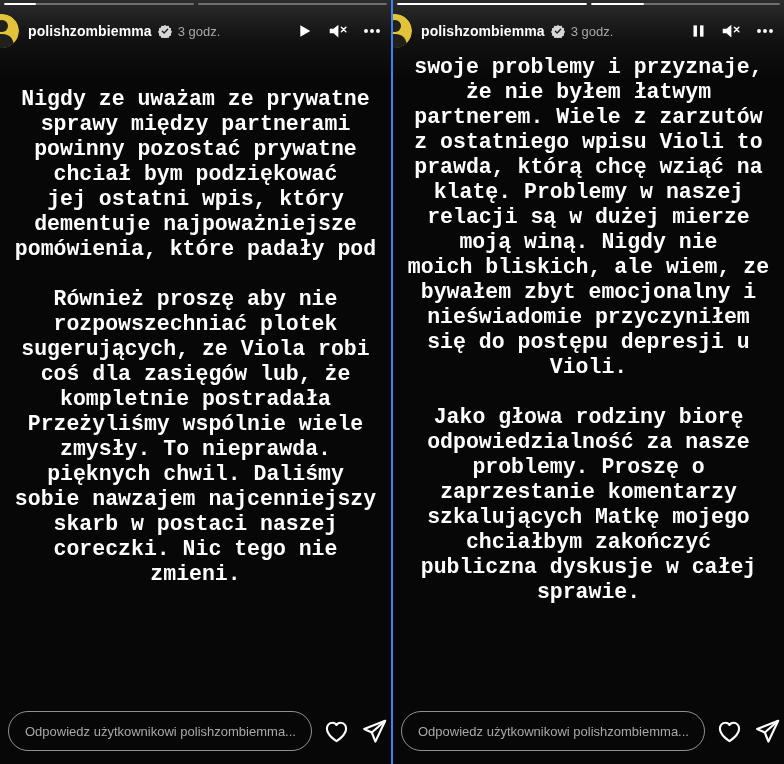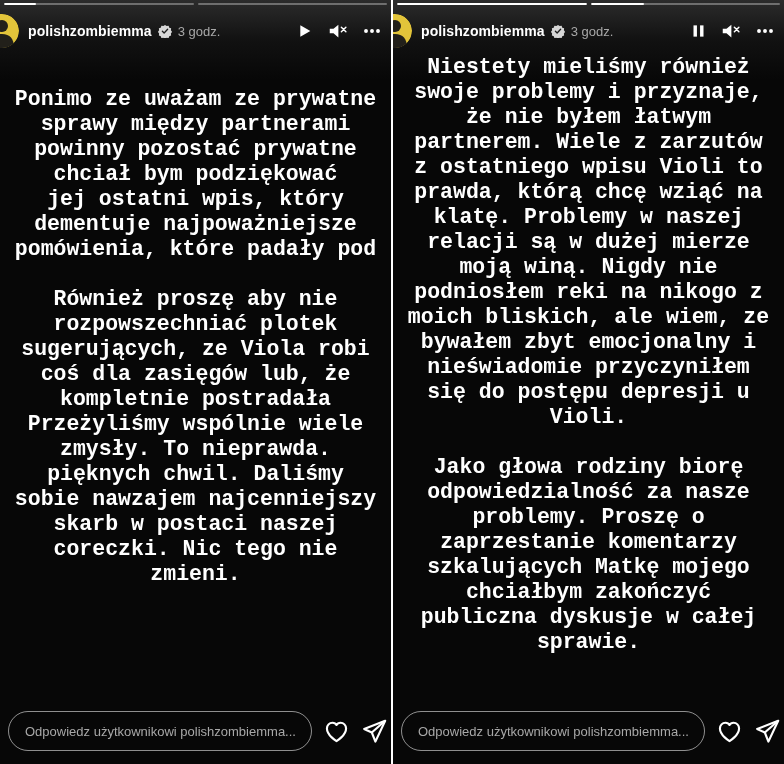--- a/index.html
+++ b/index.html
@@ -1,17 +1,17 @@
 <!DOCTYPE html>
 <html><head>
 <meta charset="utf-8">
 <style>
   html,body{margin:0;padding:0;background:#000;width:784px;height:764px;overflow:hidden;
     font-family:"Liberation Sans",sans-serif;-webkit-font-smoothing:antialiased;}
-  .stories-wrap{display:grid;grid-template-columns:1fr 1fr;gap:2px;width:784px;height:764px;background:#ffffff;}
+  .stories-wrap{display:grid;grid-template-columns:1fr 1fr;gap:2px;width:784px;height:764px;background:#3b82f6;}
   .story-panel{position:relative;background:#070707;overflow:hidden;}
   .header-scrim{position:absolute;top:0;left:0;right:0;height:80px;pointer-events:none;
     background:linear-gradient(180deg,rgba(54,54,54,.78) 0%,rgba(30,30,30,.45) 50%,rgba(0,0,0,0) 100%);}
   
   .progress-row{position:absolute;top:3px;left:4px;right:4px;display:flex;gap:4px;height:2px;z-index:3;}
   .progress-seg{flex:1;background:rgba(255,255,255,.33);border-radius:2px;overflow:hidden;}
   .progress-fill{height:100%;background:#fff;border-radius:2px;width:0;}
   
   .story-header{position:absolute;top:14px;left:0;right:10px;display:flex;align-items:center;gap:9px;z-index:3;}
   .avatar{width:34px;height:34px;border-radius:50%;margin-left:-15px;flex:0 0 auto;overflow:hidden;}
@@ -90,21 +90,21 @@
           <svg width="18" height="6" viewBox="0 0 24 8">
               <circle cx="4" cy="4" r="2.6" fill="#fff"></circle>
               <circle cx="12" cy="4" r="2.6" fill="#fff"></circle>
               <circle cx="20" cy="4" r="2.6" fill="#fff"></circle>
             </svg>
         </span>
       </div>
     </header>
 
     <div class="story-text">
-        <div class="story-line">Ponimo ze uważam ze prywatne</div>
+        <div class="story-line">Nigdy ze uważam ze prywatne</div>
         <div class="story-line">sprawy między partnerami</div>
         <div class="story-line">powinny pozostać prywatne</div>
         <div class="story-line">chciał bym podziękować</div>
         <div class="story-line">jej ostatni wpis, który</div>
         <div class="story-line">dementuje najpoważniejsze</div>
         <div class="story-line">pomówienia, które padały pod</div>
         <div class="spacer"></div>
         <div class="story-line">Również proszę aby nie</div>
         <div class="story-line">rozpowszechniać plotek</div>
         <div class="story-line">sugerujących, ze Viola robi</div>
@@ -183,30 +183,28 @@
           <svg width="18" height="6" viewBox="0 0 24 8">
               <circle cx="4" cy="4" r="2.6" fill="#fff"></circle>
               <circle cx="12" cy="4" r="2.6" fill="#fff"></circle>
               <circle cx="20" cy="4" r="2.6" fill="#fff"></circle>
             </svg>
         </span>
       </div>
     </header>
 
     <div class="story-text">
-        <div class="story-line">Niestety mieliśmy również</div>
         <div class="story-line">swoje problemy i przyznaje,</div>
         <div class="story-line">że nie byłem łatwym</div>
         <div class="story-line">partnerem. Wiele z zarzutów</div>
         <div class="story-line">z ostatniego wpisu Violi to</div>
         <div class="story-line">prawda, którą chcę wziąć na</div>
         <div class="story-line">klatę. Problemy w naszej</div>
         <div class="story-line">relacji są w dużej mierze</div>
         <div class="story-line">moją winą. Nigdy nie</div>
-        <div class="story-line">podniosłem reki na nikogo z</div>
         <div class="story-line">moich bliskich, ale wiem, ze</div>
         <div class="story-line">bywałem zbyt emocjonalny i</div>
         <div class="story-line">nieświadomie przyczyniłem</div>
         <div class="story-line">się do postępu depresji u</div>
         <div class="story-line">Violi.</div>
         <div class="spacer"></div>
         <div class="story-line">Jako głowa rodziny biorę</div>
         <div class="story-line">odpowiedzialność za nasze</div>
         <div class="story-line">problemy. Proszę o</div>
         <div class="story-line">zaprzestanie komentarzy</div>

